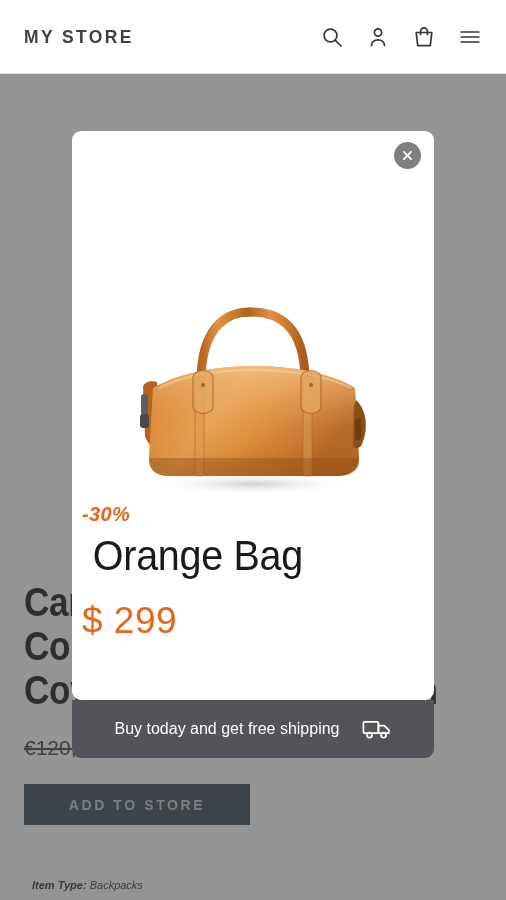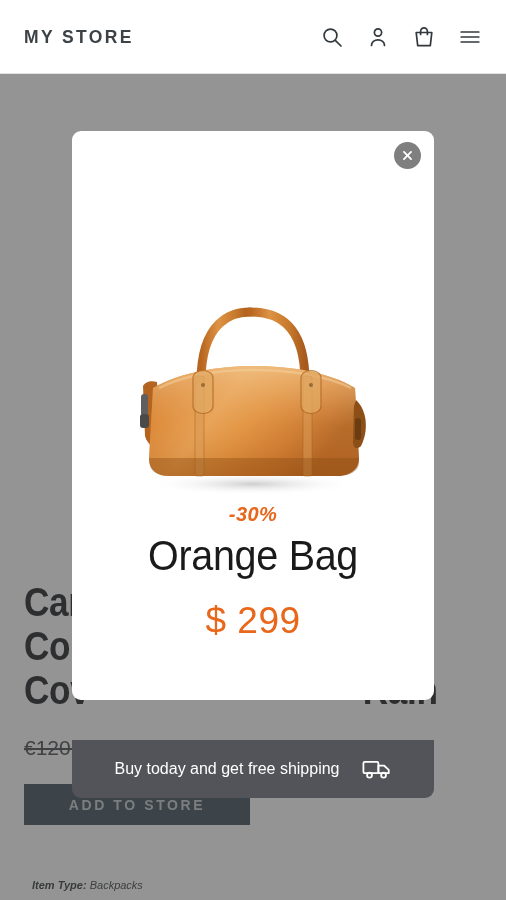--- a/index.html
+++ b/index.html
@@ -100,21 +100,21 @@
   .close-btn svg { width:13px; height:13px; display:block; }
 
   .bag-stage {
     position:absolute; left:0; top:34px;
     width:362px; height:335px;
     display:flex; align-items:flex-end; justify-content:center;
   }
   .bag-wrap { position:relative; width:260px; height:210px; }
   .bag-wrap svg { display:block; width:100%; height:100%; }
 
-  .promo { position:absolute; left:0; top:372px; width:362px; text-align:center; }
+  .promo { position:absolute; left:10px; top:372px; width:362px; }
   .discount {
     font-size:20px; font-style:italic; font-weight:600;
     color:#e8671a; letter-spacing:0.4px;
   }
   .modal-title {
     margin-top:8px;
     font-size:42px; line-height:44px; font-weight:400;
     color:#1a1a1a; letter-spacing:-0.3px;
     transform:scaleX(0.94);
   }
@@ -132,21 +132,20 @@
 
   
   .ship-banner {
     position:absolute; left:72px; top:700px;
     width:362px; height:58px;
     background:#53545a;
     border-radius:0 0 9px 9px;
     display:flex; align-items:center; justify-content:center;
     gap:22px;
     z-index:21;
-    margin-top:40px;
   }
   .ship-text { color:#ffffff; font-size:16px; font-weight:400; }
   .truck-icon { width:30px; height:24px; color:#ffffff; }
   .truck-icon svg { display:block; width:100%; height:100%; }
 </style>
 </head>
 <body>
 
 <div id="root">
 

